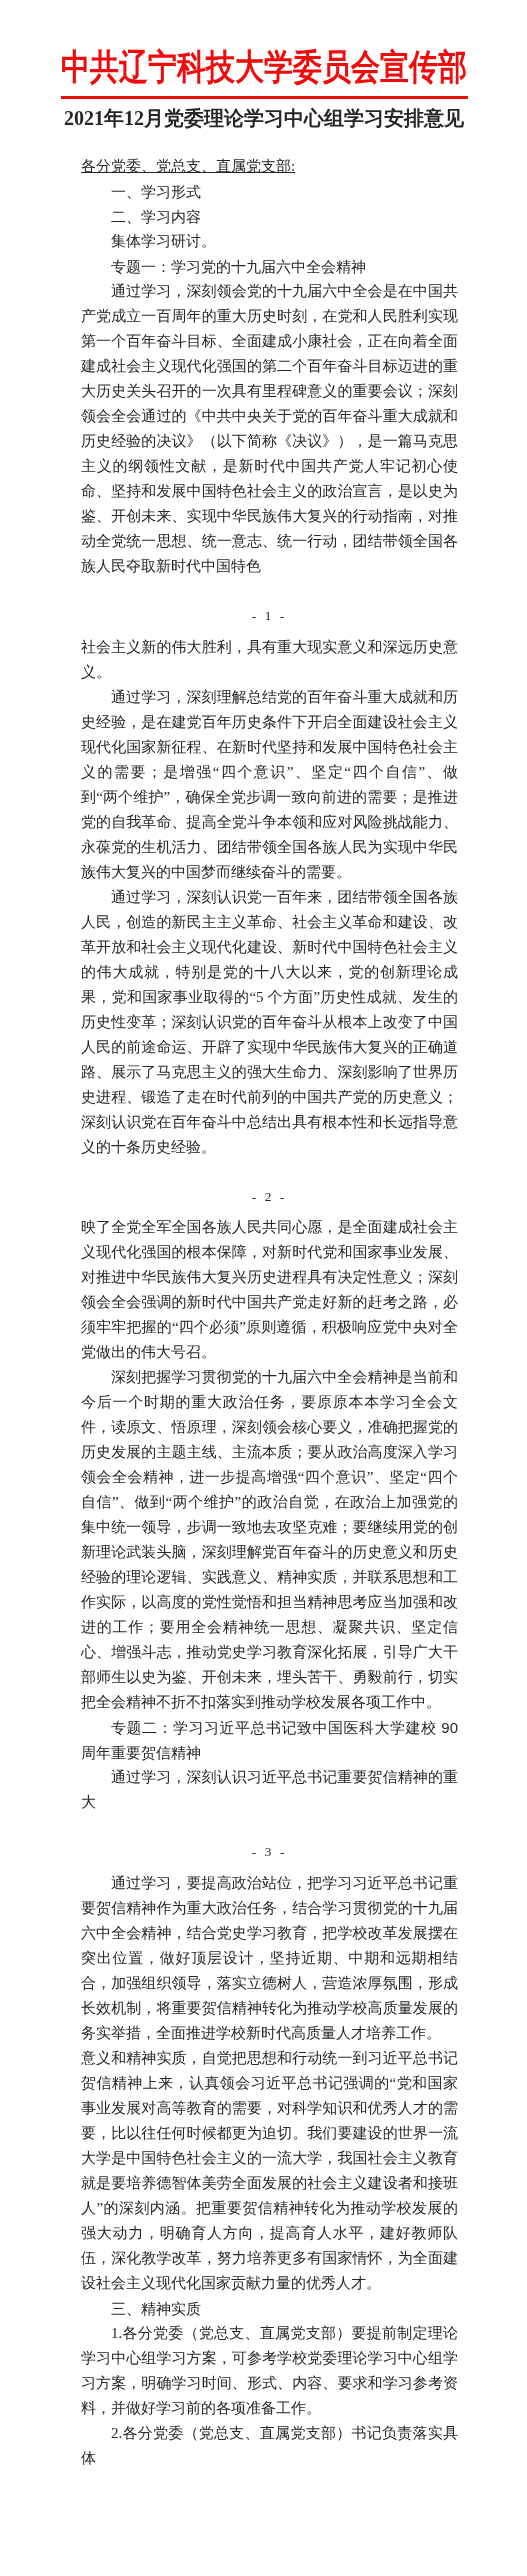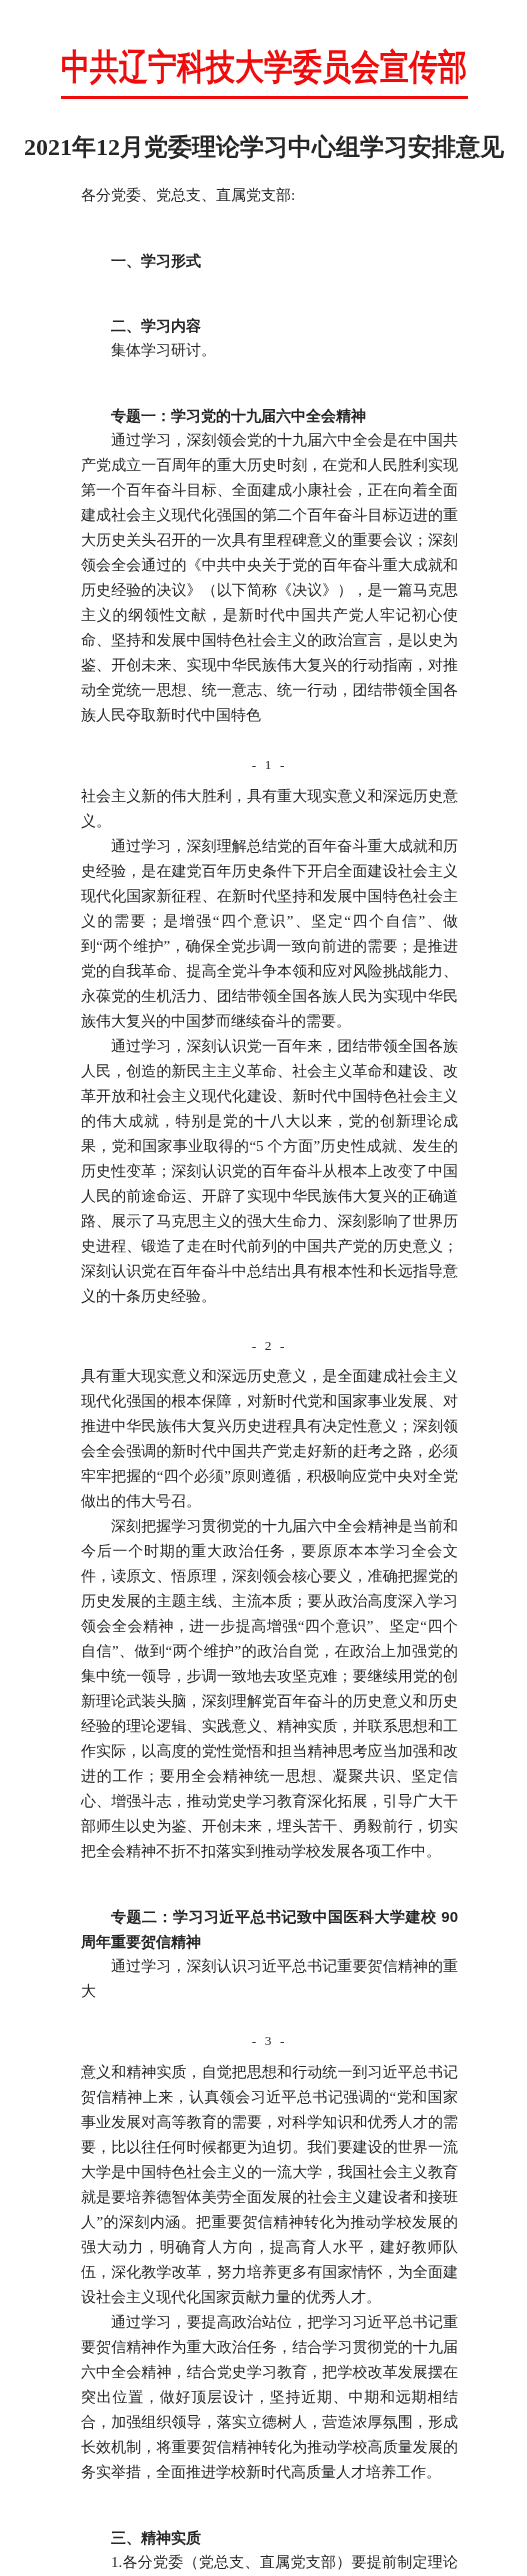--- a/index.html
+++ b/index.html
@@ -8,34 +8,33 @@
     font-family:"Liberation Serif","DejaVu Serif",serif;color:#262626;
   }
   .letterhead{
     padding-top:43px;height:47px;line-height:47px;text-align:center;
     color:#f00c0c;font-weight:bold;font-size:29px;white-space:nowrap;
     transform:scaleY(1.22);transform-origin:50% 70%;
     font-family:"Liberation Serif","DejaVu Serif",serif;
   }
   .rule{width:407px;height:2.6px;background:#f00c0c;margin:6.2px auto 0;}
   .title{
-    margin-top:35px;text-align:center;font-size:24px;font-weight:bold;line-height:26px;
+    margin-top:6px;text-align:center;font-size:20px;font-weight:bold;line-height:26px;
     font-family:"Liberation Serif","DejaVu Serif",serif;white-space:nowrap;
   }
   .doc{
     width:377px;margin:23px 0 0 81px;font-size:15px;line-height:25px;text-align:justify;
   }
   .blk{margin:0;}
-  .blk.salutation{text-indent:0;}
+  .blk.salutation{text-indent:0;text-decoration:underline;}
   .blk.para{text-indent:2em;}
   .blk.para-cont{text-indent:0;}
   .blk.h1,.blk.h2{
-    font-weight:bold;text-indent:2em;
+    font-weight:normal;text-indent:2em;
     font-family:"Liberation Sans","DejaVu Sans",sans-serif;
-    margin-top:40px;
   }
   .blk.pagenum{
     text-align:center;text-indent:0;font-size:13.4px;line-height:15.5px;
     margin:29px 0 11.3px 0;letter-spacing:2.6px;
   }
 </style>
 </head>
 <body>
 
 <div class="page">
@@ -49,26 +48,26 @@
       <div class="blk h1">一、学习形式</div>
       <div class="blk h1">二、学习内容</div>
       <div class="blk para">集体学习研讨。</div>
       <div class="blk h2">专题一：学习党的十九届六中全会精神</div>
       <div class="blk para">通过学习，深刻领会党的十九届六中全会是在中国共产党成立一百周年的重大历史时刻，在党和人民胜利实现第一个百年奋斗目标、全面建成小康社会，正在向着全面建成社会主义现代化强国的第二个百年奋斗目标迈进的重大历史关头召开的一次具有里程碑意义的重要会议；深刻领会全会通过的《中共中央关于党的百年奋斗重大成就和历史经验的决议》（以下简称《决议》），是一篇马克思主义的纲领性文献，是新时代中国共产党人牢记初心使命、坚持和发展中国特色社会主义的政治宣言，是以史为鉴、开创未来、实现中华民族伟大复兴的行动指南，对推动全党统一思想、统一意志、统一行动，团结带领全国各族人民夺取新时代中国特色</div>
       <div class="blk pagenum">- 1 -</div>
       <div class="blk para-cont">社会主义新的伟大胜利，具有重大现实意义和深远历史意义。</div>
       <div class="blk para">通过学习，深刻理解总结党的百年奋斗重大成就和历史经验，是在建党百年历史条件下开启全面建设社会主义现代化国家新征程、在新时代坚持和发展中国特色社会主义的需要；是增强“四个意识”、坚定“四个自信”、做到“两个维护”，确保全党步调一致向前进的需要；是推进党的自我革命、提高全党斗争本领和应对风险挑战能力、永葆党的生机活力、团结带领全国各族人民为实现中华民族伟大复兴的中国梦而继续奋斗的需要。</div>
       <div class="blk para">通过学习，深刻认识党一百年来，团结带领全国各族人民，创造的新民主主义革命、社会主义革命和建设、改革开放和社会主义现代化建设、新时代中国特色社会主义的伟大成就，特别是党的十八大以来，党的创新理论成果，党和国家事业取得的“5 个方面”历史性成就、发生的历史性变革；深刻认识党的百年奋斗从根本上改变了中国人民的前途命运、开辟了实现中华民族伟大复兴的正确道路、展示了马克思主义的强大生命力、深刻影响了世界历史进程、锻造了走在时代前列的中国共产党的历史意义；深刻认识党在百年奋斗中总结出具有根本性和长远指导意义的十条历史经验。</div>
       <div class="blk pagenum">- 2 -</div>
-      <div class="blk para-cont">具有重大现实意义和深远历史意义，是全面建成社会主义现代化强国的根本保障，对新时代党和国家事业发展、对推进中华民族伟大复兴历史进程具有决定性意义；深刻领会全会强调的新时代中国共产党走好新的赶考之路，必须牢牢把握的“四个必须”原则遵循，积极响应党中央对全党做出的伟大号召。</div>
+      <div class="blk para-cont">映了全党全军全国各族人民共同心愿，是全面建成社会主义现代化强国的根本保障，对新时代党和国家事业发展、对推进中华民族伟大复兴历史进程具有决定性意义；深刻领会全会强调的新时代中国共产党走好新的赶考之路，必须牢牢把握的“四个必须”原则遵循，积极响应党中央对全党做出的伟大号召。</div>
       <div class="blk para">深刻把握学习贯彻党的十九届六中全会精神是当前和今后一个时期的重大政治任务，要原原本本学习全会文件，读原文、悟原理，深刻领会核心要义，准确把握党的历史发展的主题主线、主流本质；要从政治高度深入学习领会全会精神，进一步提高增强“四个意识”、坚定“四个自信”、做到“两个维护”的政治自觉，在政治上加强党的集中统一领导，步调一致地去攻坚克难；要继续用党的创新理论武装头脑，深刻理解党百年奋斗的历史意义和历史经验的理论逻辑、实践意义、精神实质，并联系思想和工作实际，以高度的党性觉悟和担当精神思考应当加强和改进的工作；要用全会精神统一思想、凝聚共识、坚定信心、增强斗志，推动党史学习教育深化拓展，引导广大干部师生以史为鉴、开创未来，埋头苦干、勇毅前行，切实把全会精神不折不扣落实到推动学校发展各项工作中。</div>
       <div class="blk h2">专题二：学习习近平总书记致中国医科大学建校 90 周年重要贺信精神</div>
       <div class="blk para">通过学习，深刻认识习近平总书记重要贺信精神的重大</div>
       <div class="blk pagenum">- 3 -</div>
+      <div class="blk para">通过学习，要提高政治站位，把学习习近平总书记重要贺信精神作为重大政治任务，结合学习贯彻党的十九届六中全会精神，结合党史学习教育，把学校改革发展摆在突出位置，做好顶层设计，坚持近期、中期和远期相结合，加强组织领导，落实立德树人，营造浓厚氛围，形成长效机制，将重要贺信精神转化为推动学校高质量发展的务实举措，全面推进学校新时代高质量人才培养工作。</div>
       <div class="blk para-cont">意义和精神实质，自觉把思想和行动统一到习近平总书记贺信精神上来，认真领会习近平总书记强调的“党和国家事业发展对高等教育的需要，对科学知识和优秀人才的需要，比以往任何时候都更为迫切。我们要建设的世界一流大学是中国特色社会主义的一流大学，我国社会主义教育就是要培养德智体美劳全面发展的社会主义建设者和接班人”的深刻内涵。把重要贺信精神转化为推动学校发展的强大动力，明确育人方向，提高育人水平，建好教师队伍，深化教学改革，努力培养更多有国家情怀，为全面建设社会主义现代化国家贡献力量的优秀人才。</div>
-      <div class="blk para">通过学习，要提高政治站位，把学习习近平总书记重要贺信精神作为重大政治任务，结合学习贯彻党的十九届六中全会精神，结合党史学习教育，把学校改革发展摆在突出位置，做好顶层设计，坚持近期、中期和远期相结合，加强组织领导，落实立德树人，营造浓厚氛围，形成长效机制，将重要贺信精神转化为推动学校高质量发展的务实举措，全面推进学校新时代高质量人才培养工作。</div>
       <div class="blk h1">三、精神实质</div>
       <div class="blk para">1.各分党委（党总支、直属党支部）要提前制定理论学习中心组学习方案，可参考学校党委理论学习中心组学习方案，明确学习时间、形式、内容、要求和学习参考资料，并做好学习前的各项准备工作。</div>
       <div class="blk para">2.各分党委（党总支、直属党支部）书记负责落实具体</div>
     </article>
 
 </div>
 
 
 </body></html>

